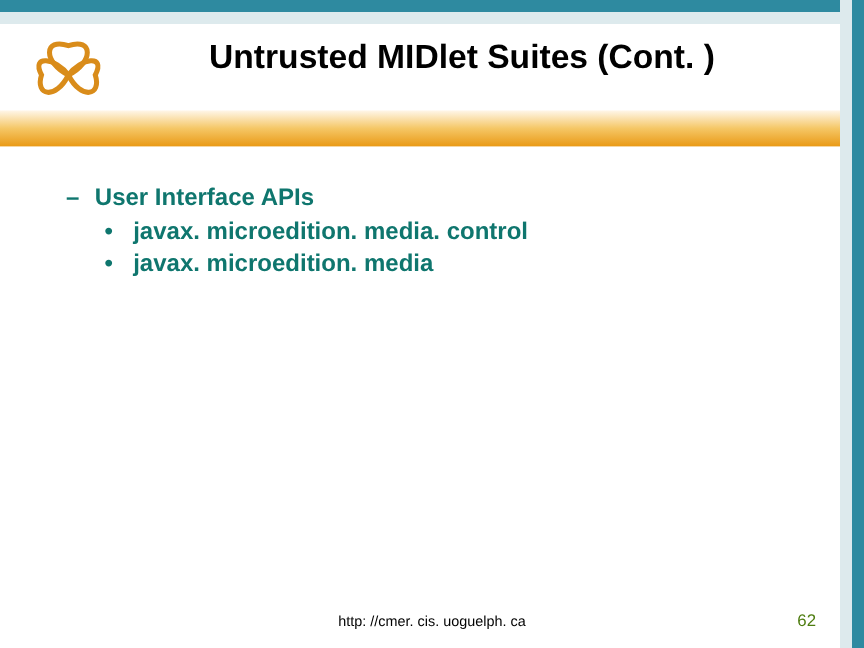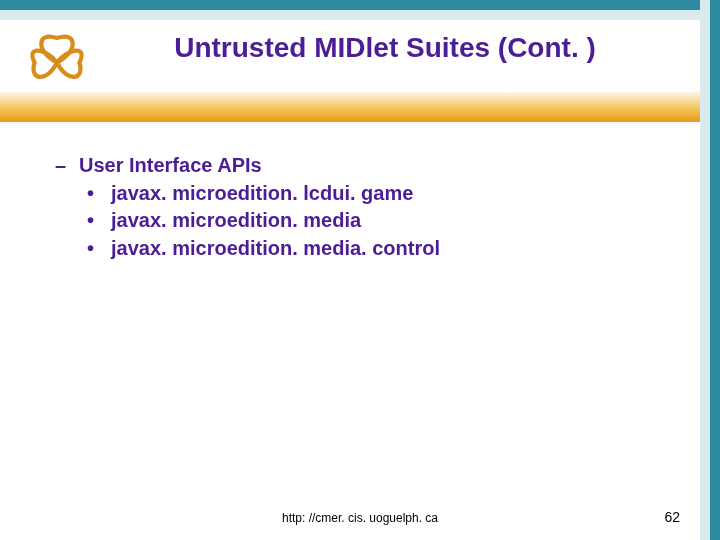--- a/index.html
+++ b/index.html
@@ -68,32 +68,32 @@
     height: 70px;
   }
 
   .title {
     position: absolute;
     top: 32px;
     left: 95px;
     width: 580px;
     font-size: 28px;
     font-weight: bold;
-    color: #4c1d95;
+    color: #000000;
     text-align: center;
   }
 
   .content {
     position: absolute;
     top: 152px;
     left: 55px;
     width: 600px;
     font-size: 20px;
     font-weight: bold;
-    color: #4c1d95;
+    color: #0f766e;
     line-height: 1.38;
   }
   .dash-item {
     position: relative;
     padding-left: 24px;
   }
   .dash-item::before {
     content: "–";
     position: absolute;
     left: 0;
@@ -118,21 +118,21 @@
     width: 720px;
     text-align: center;
     font-size: 12px;
     color: #000;
   }
   .page-number {
     position: absolute;
     bottom: 15px;
     right: 40px;
     font-size: 14px;
-    color: #000000;
+    color: #4d7c0f;
   }
 </style>
 </head>
 <body>
 
 <div class="slide">
   <div class="border-top"></div>
   <div class="border-top-inner"></div>
   <div class="border-right"></div>
   <div class="border-right-inner"></div>
@@ -143,20 +143,19 @@
       <path d="M50 55 C 20 40, 20 10, 50 20 C 80 10, 80 40, 50 55"></path>
       <path d="M50 55 C 35 85, 10 80, 18 55 C 5 30, 35 35, 50 55"></path>
       <path d="M50 55 C 65 85, 90 80, 82 55 C 95 30, 65 35, 50 55"></path>
     </g>
   </svg>
 
   <div class="title">Untrusted MIDlet Suites (Cont. )</div>
 
   <div class="content">
     <div class="dash-item">User Interface APIs</div>
-    <div class="bullet-item">javax. microedition. lcdui. game</div>
+    <div class="bullet-item">javax. microedition. media. control</div>
     <div class="bullet-item">javax. microedition. media</div>
-    <div class="bullet-item">javax. microedition. media. control</div>
   </div>
 
   <div class="footer-url">http: //cmer. cis. uoguelph. ca</div>
   <div class="page-number">62</div>
 </div>
 
 </body></html>

